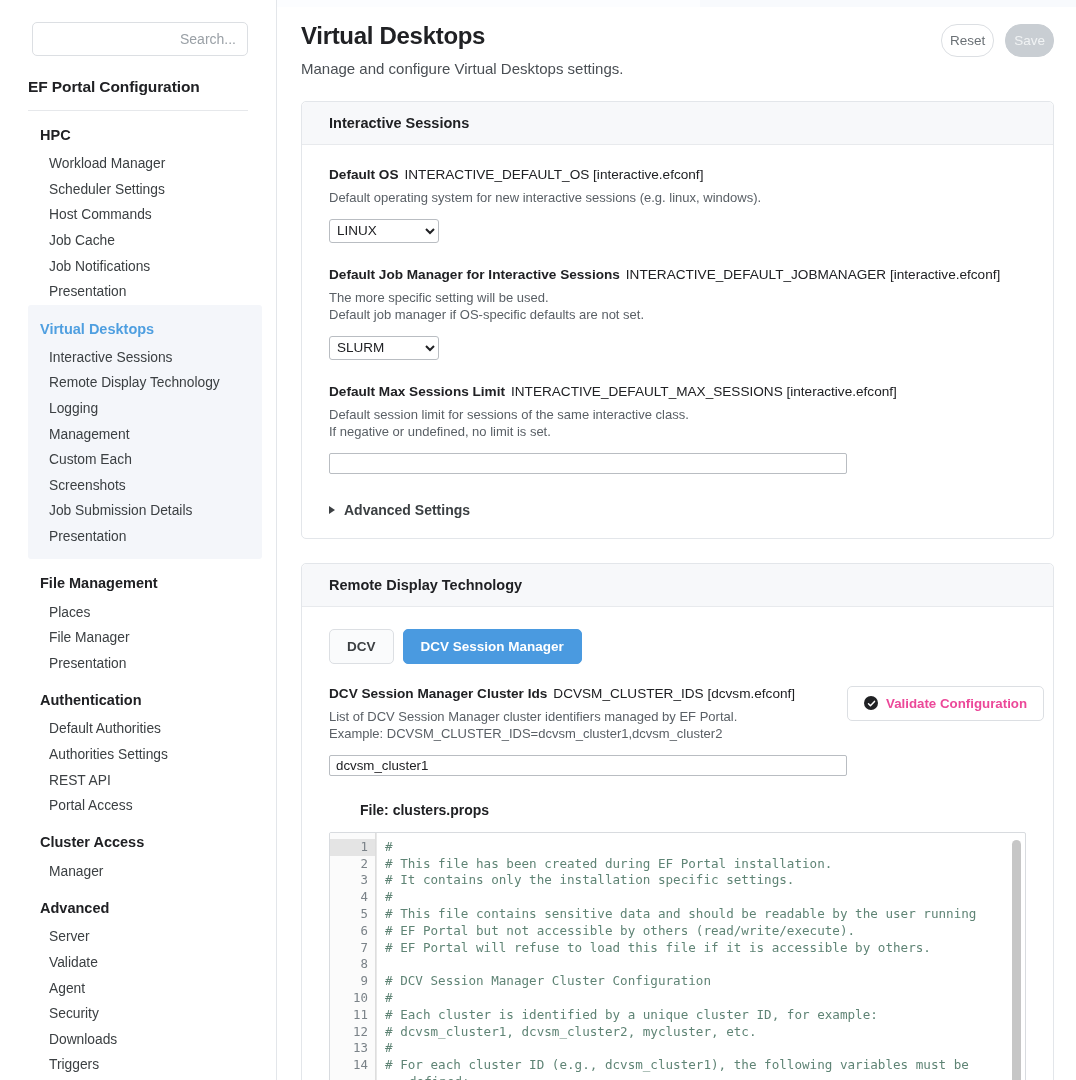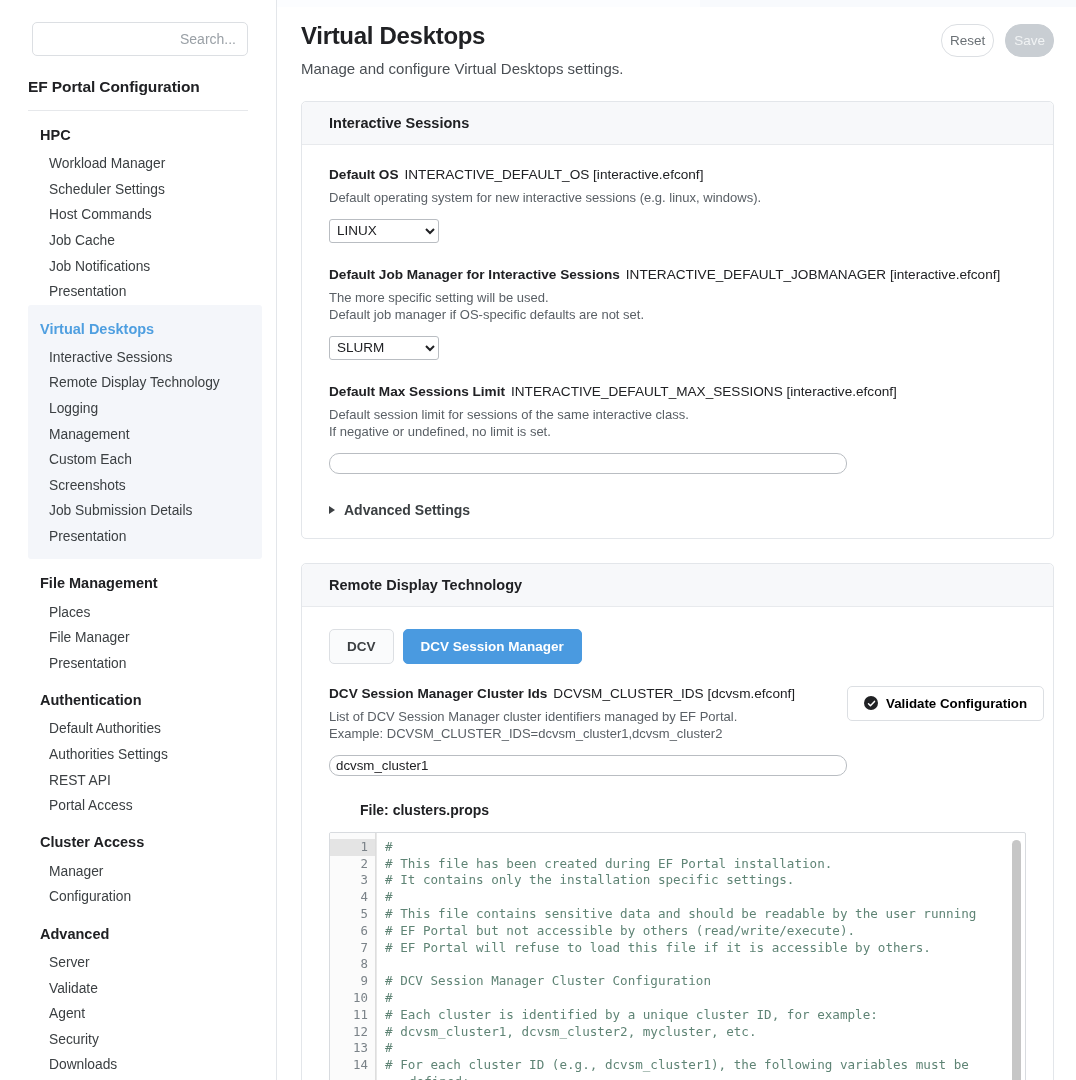--- a/index.html
+++ b/index.html
@@ -93,21 +93,21 @@
   select.sel {
     margin-top: 12px;
     height:24px; width:110px;
     border:1px solid #b9bdc2; border-radius:3px;
     font-size:13.5px; font-family:"Liberation Sans", sans-serif;
     color:#202124; background:#fff; padding: 0 3px;
   }
   input.txt {
     margin-top: 12px; display:block;
     width:518px; height:21px;
-    border:1px solid #b9bdc2; border-radius:10px;
+    border:1px solid #b9bdc2; border-radius:2px;
     font-size:13.3px; font-family:"Liberation Sans", sans-serif;
     color:#202124; background:#fff; padding: 2px 6px; outline:none;
   }
 
   .adv-toggle {
     margin-top: 28px; font-size:14px; font-weight:bold; color:#3c4043; cursor:pointer;
     display:flex; align-items:center; gap:9px;
   }
   .tri { width:0;height:0;border-left:6px solid #3c4043;border-top:4.5px solid transparent;border-bottom:4.5px solid transparent; }
 
@@ -115,21 +115,21 @@
   .tbtn {
     font-family:"Liberation Sans", sans-serif; font-size:13.5px; font-weight:bold;
     border-radius:5px; padding: 9px 17px; cursor:pointer;
   }
   .tbtn.off { background:#fafbfc; border:1px solid #dcdfe3; color:#3c4043; }
   .tbtn.on  { background:#4a9ae0; border:1px solid #4a9ae0; color:#ffffff; }
 
   .row-split { display:flex; justify-content:space-between; align-items:flex-start; }
   .btn-validate {
     background:#fff; border:1px solid #dcdfe3; border-radius:5px;
-    font-size:13.3px; font-weight:bold; color:#000000;
+    font-size:13.3px; font-weight:bold; color:#ec4899;
     padding: 9px 16px; display:flex; align-items:center; gap:8px; cursor:pointer;
     white-space:nowrap;
   }
   .chk-circle { width:14px;height:14px;border-radius:50%;background:#202124;display:flex;align-items:center;justify-content:center;flex:0 0 14px;}
   .chk-circle svg { display:block; }
 
   .file-label { margin-top: 26px; font-size:14px; font-weight:bold; color:#202124;padding-left:31px; }
 
   
   .editor {
@@ -208,21 +208,20 @@
         <div class="nav-group">
           <div class="group-head">Authentication</div>
           <div class="nav-item">Default Authorities</div>
           <div class="nav-item">Authorities Settings</div>
           <div class="nav-item">REST API</div>
           <div class="nav-item">Portal Access</div>
         </div>
         <div class="nav-group">
           <div class="group-head">Cluster Access</div>
           <div class="nav-item">Manager</div>
-          <div class="nav-item">Configuration</div>
         </div>
         <div class="nav-group">
           <div class="group-head">Advanced</div>
           <div class="nav-item">Server</div>
           <div class="nav-item">Validate</div>
           <div class="nav-item">Agent</div>
           <div class="nav-item">Security</div>
           <div class="nav-item">Downloads</div>
           <div class="nav-item">Triggers</div>
         </div>

